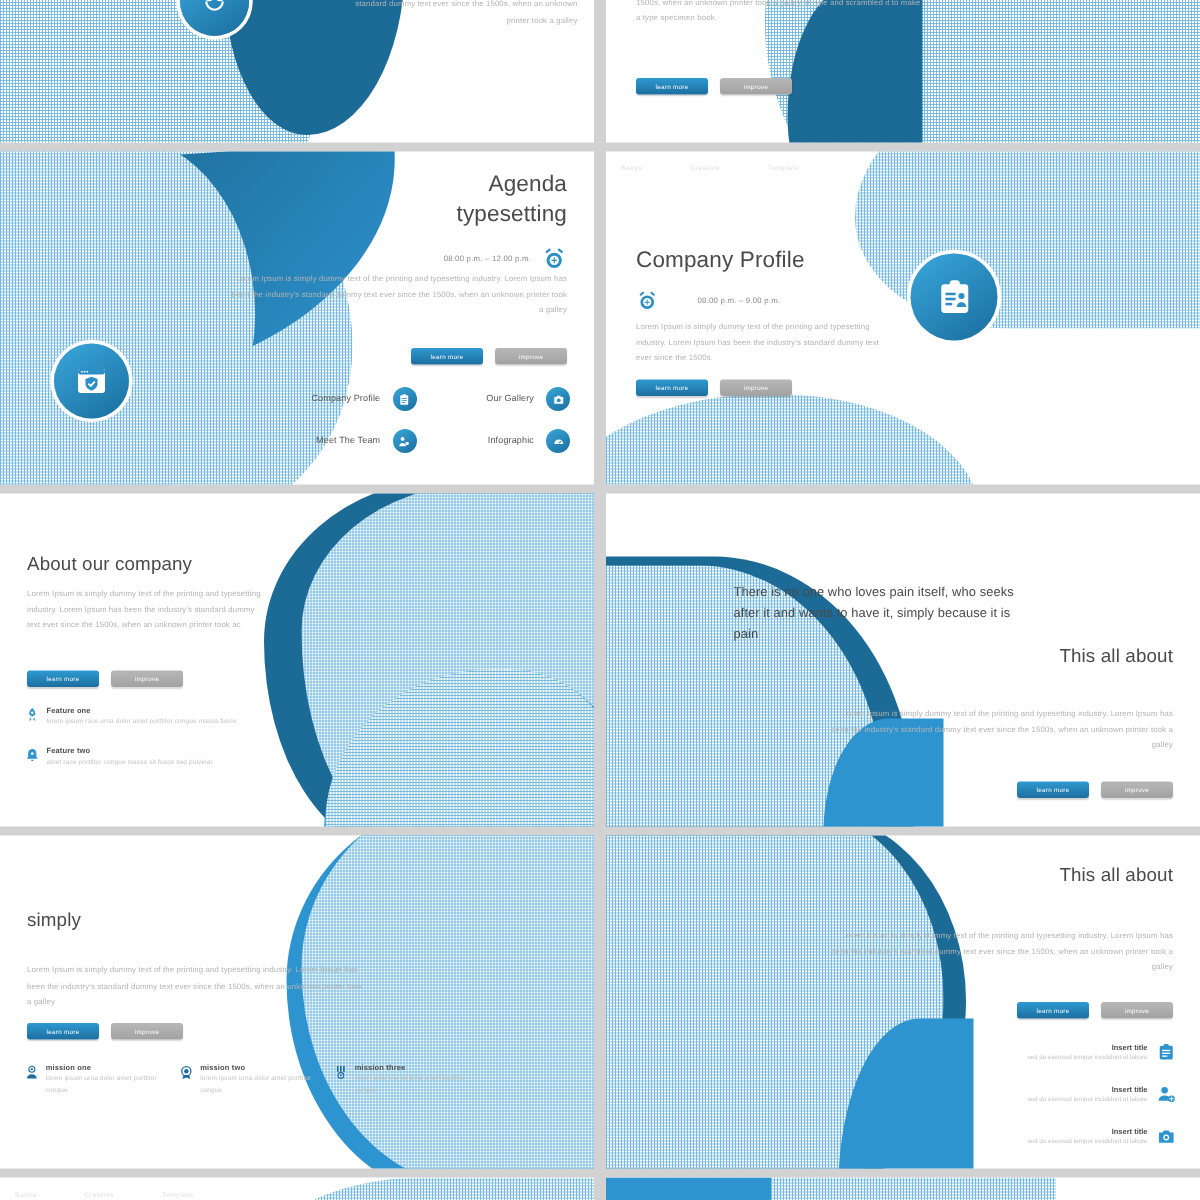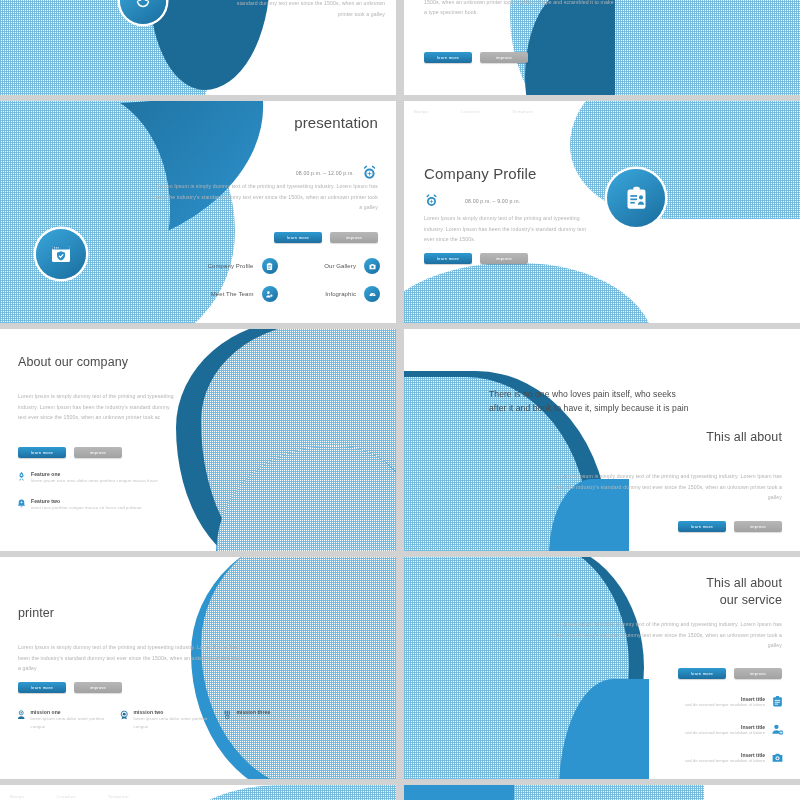--- a/index.html
+++ b/index.html
@@ -143,21 +143,22 @@
         <rect x="3" y="4" width="18" height="3.6" rx="1.6" fill="#2b8ec6"></rect>
         <circle cx="5.6" cy="5.8" r=".6" fill="#fff"></circle>
           <circle cx="7.4" cy="5.8" r=".6" fill="#fff"></circle>
           <circle cx="9.2" cy="5.8" r=".6" fill="#fff"></circle>
         <path d="M12 9.2l4 1.5v3.1c0 2.2-1.7 3.9-4 4.6-2.3-.7-4-2.4-4-4.6v-3.1z" fill="#2b8ec6"></path>
         <path d="M10.3 14.1l1.2 1.2 2.4-2.6" stroke="#fff" stroke-width="1.2" fill="none" stroke-linecap="round"></path>
       </svg>
     </div>
 
     <div style="position:absolute; right:18px; top:12px; width:230px; text-align:right;">
-      <div class="h-title">presentation</div>
+      <div class="h-title">Agenda</div>
+      <div class="h-title">typesetting</div>
     </div>
 
     <div style="position:absolute; right:18px; top:63px; display:flex; align-items:center; justify-content:flex-end; gap:7px;">
       <div class="time-txt">08.00 p.m. – 12.00 p.m.</div>
       <svg width="17" height="17" viewBox="0 0 24 24">
         <circle cx="12" cy="13.5" r="7.2" fill="#2b8ec6"></circle>
         <circle cx="12" cy="13.5" r="4.4" fill="#fff"></circle>
         <path d="M12 11.2v4.6M9.7 13.5h4.6" stroke="#2b8ec6" stroke-width="1.1" stroke-linecap="round"></path>
         <path d="M5 5.6l2.6-2.2M19 5.6l-2.6-2.2" stroke="#2b8ec6" stroke-width="2.1" stroke-linecap="round"></path>
       </svg>
@@ -263,21 +264,21 @@
   </div>
 
   <div class="slide">
     <div class="solid" style="right:-10px; top:-10px; width:230px; height:250px;
                 background:#1c6a96; border-radius:58% 0 0 42%/46% 0 0 60%;"></div>
     <div class="pat" style="right:-35px; top:-6px; width:230px; height:250px; border-radius:52% 0 0 40%/40% 0 0 62%;"></div>
     <div class="solid" style="right:-20px; bottom:-45px; width:200px; height:150px;
                 background:#2e94cf; border-radius:60% 40% 0 0/72% 50% 0 0;"></div>
     <div class="pat" style="right:-16px; bottom:-40px; width:195px; height:145px; border-radius:58% 38% 0 0/70% 48% 0 0;"></div>
 
-    <div style="position:absolute; left:18px; top:25px; width:200px;">
+    <div style="position:absolute; left:18px; top:39px; width:200px;">
       <div class="h-title sm">About our company</div>
     </div>
 
     <div style="position:absolute; left:18px; top:62px; width:160px;">
       <div class="body-txt">Lorem Ipsum is simply dummy text of the printing and typesetting industry. Lorem Ipsum has been the industry's standard dummy text ever since the 1500s, when an unknown printer took ac</div>
     </div>
 
     <div class="btnrow" style="position:absolute; left:18px; top:118px;">
       <div class="btn primary">learn more</div>
       <div class="btn secondary">improve</div>
@@ -310,21 +311,21 @@
   </div>
 
   <div class="slide">
     <div class="solid" style="left:-10px; top:42px; width:215px; height:190px;
                 background:#1c6a96; border-radius:0 62% 0 0/0 86% 0 0;"></div>
     <div class="pat" style="left:-20px; top:48px; width:205px; height:185px; border-radius:0 60% 0 0/0 84% 0 0;"></div>
     <div class="solid" style="left:145px; top:150px; width:80px; height:90px;
                 background:#2e94cf; border-radius:54% 0 0 0/84% 0 0 0;"></div>
 
     <div style="position:absolute; left:85px; top:58px; width:200px;">
-      <div class="quote">There is no one who loves pain itself, who seeks after it and book to have it, simply because it is pain</div>
+      <div class="quote">There is no one who loves pain itself, who seeks after it and wants to have it, simply because it is pain</div>
     </div>
 
     <div style="position:absolute; right:18px; top:100px; width:220px; text-align:right;">
       <div class="h-title sm">This all about</div>
     </div>
 
     <div style="position:absolute; right:18px; top:142px; width:230px;">
       <div class="body-txt" style="text-align:right;">Lorem Ipsum is simply dummy text of the printing and typesetting industry. Lorem Ipsum has been the industry's standard dummy text ever since the 1500s, when an unknown printer took a galley</div>
     </div>
 
@@ -333,21 +334,21 @@
       <div class="btn secondary">improve</div>
     </div>
   </div>
 
   <div class="slide">
     <div class="solid" style="right:-45px; top:-28px; width:250px; height:270px;
                 background:#2e94cf; border-radius:56% 0 0 48%/48% 0 0 56%;"></div>
     <div class="pat" style="right:-55px; top:-36px; width:250px; height:270px; border-radius:54% 0 0 46%/46% 0 0 54%;"></div>
 
     <div style="position:absolute; left:18px; top:48px; width:220px;">
-      <div class="h-title sm">printer</div>
+      <div class="h-title sm">simply</div>
     </div>
 
     <div style="position:absolute; left:18px; top:85px; width:225px;">
       <div class="body-txt">Lorem Ipsum is simply dummy text of the printing and typesetting industry. Lorem Ipsum has been the industry's standard dummy text ever since the 1500s, when an unknown printer took a galley</div>
     </div>
 
     <div class="btnrow" style="position:absolute; left:18px; top:125px;">
       <div class="btn primary">learn more</div>
       <div class="btn secondary">improve</div>
     </div>
@@ -393,21 +394,20 @@
 
   <div class="slide">
     <div class="solid" style="left:-10px; top:-15px; width:250px; height:255px;
                 background:#1c6a96; border-radius:0 48% 52% 0/0 58% 60% 0;"></div>
     <div class="pat" style="left:-20px; top:-18px; width:245px; height:258px; border-radius:0 46% 50% 0/0 56% 58% 0;"></div>
     <div class="solid" style="left:155px; bottom:-30px; width:90px; height:130px;
                 background:#2e94cf; border-radius:60% 0 0 0/86% 0 0 0;"></div>
 
     <div style="position:absolute; right:18px; top:18px; width:220px; text-align:right;">
       <div class="h-title sm">This all about</div>
-      <div class="h-title sm">our service</div>
     </div>
 
     <div style="position:absolute; right:18px; top:62px; width:232px;">
       <div class="body-txt" style="text-align:right;">Lorem Ipsum is simply dummy text of the printing and typesetting industry. Lorem Ipsum has been the industry's standard dummy text ever since the 1500s, when an unknown printer took a galley</div>
     </div>
 
     <div class="btnrow" style="position:absolute; right:18px; top:111px; justify-content:flex-end;">
       <div class="btn primary">learn more</div>
       <div class="btn secondary">improve</div>
     </div>

